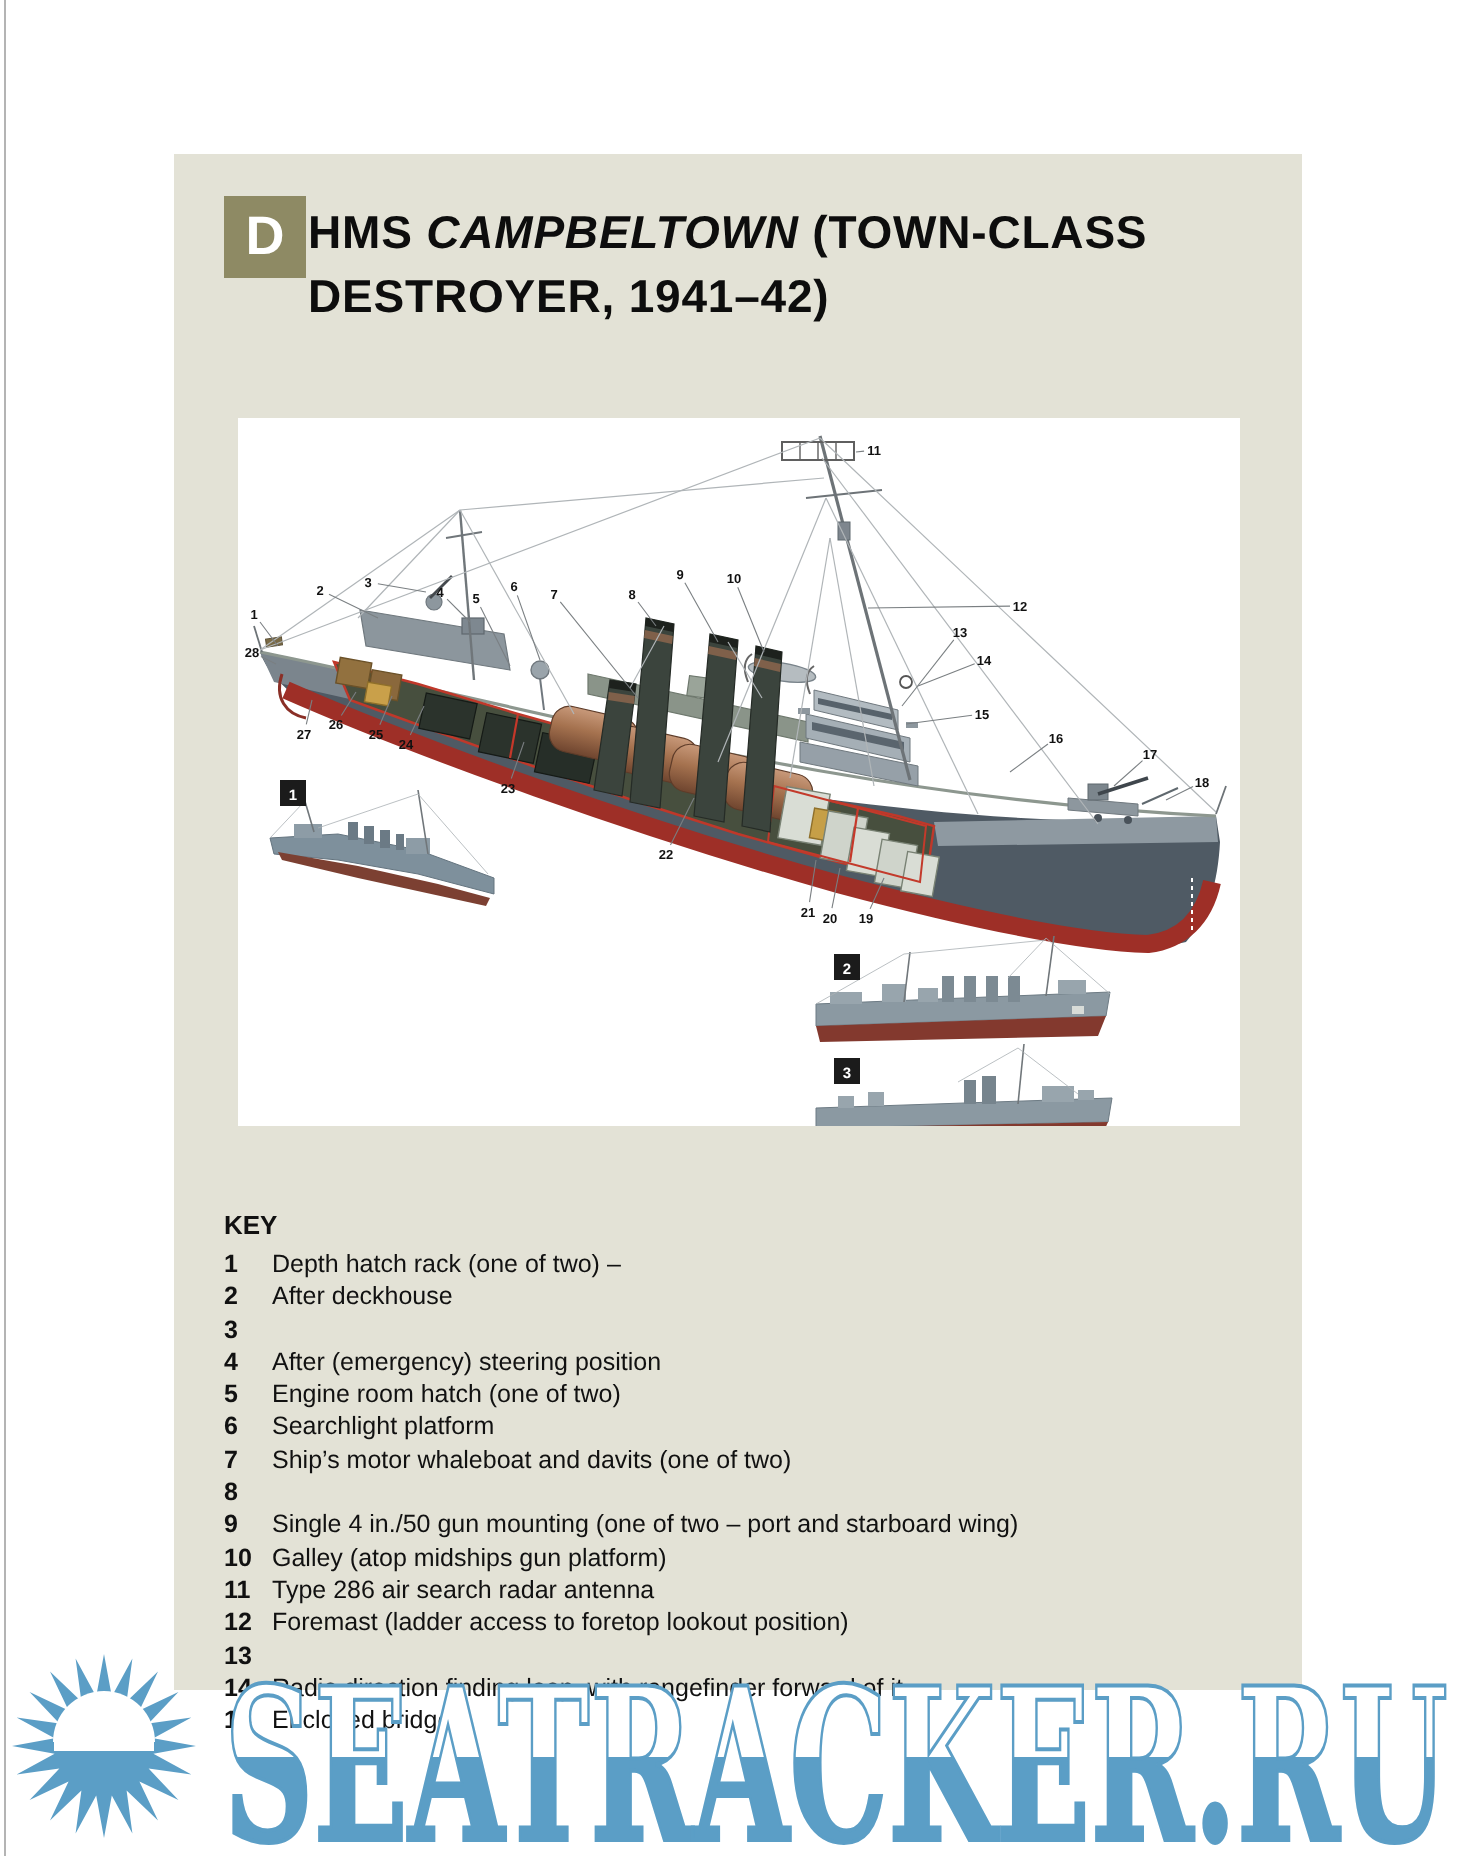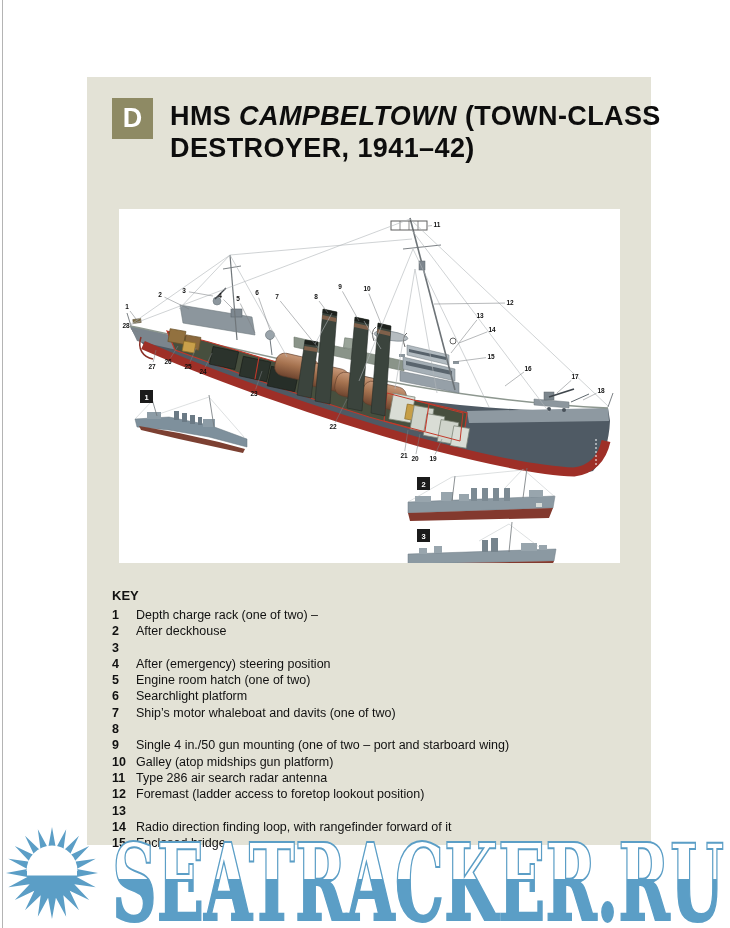--- a/index.html
+++ b/index.html
@@ -2,26 +2,26 @@
 <html><head>
 <meta charset="utf-8">
 <style>
   html,body{margin:0;padding:0;}
   body{width:730px;height:928px;background:#ffffff;position:relative;overflow:hidden;
        font-family:"Liberation Sans",sans-serif;color:#111;}
   .page-edge{position:absolute;left:2px;top:0;width:1px;height:928px;background:#b4b4b4;}
   .plate{position:absolute;left:87px;top:77px;width:564px;height:768px;background:#e3e2d6;}
   .dbox{position:absolute;left:25px;top:21px;width:41px;height:41px;background:#8e8a64;
         color:#fff;font-weight:bold;font-size:27px;display:flex;align-items:center;justify-content:center;}
-  .title{position:absolute;left:83px;top:23px;width:492px;font-size:27px;font-weight:bold;
+  .title{position:absolute;left:67px;top:23px;width:492px;font-size:23px;font-weight:bold;
          line-height:32px;letter-spacing:.4px;color:#0d0d0d;}
   .title .it{font-style:italic;}
   .figure{position:absolute;left:32px;top:132px;width:501px;height:354px;background:#fff;}
   .figure svg{display:block;width:501px;height:354px;}
-  .key{position:absolute;left:25px;top:511px;width:525px;}
+  .key{position:absolute;left:25px;top:528px;width:525px;}
   .key-h{font-size:13px;font-weight:bold;margin:0 0 4px 0;}
   .key-row{display:flex;font-size:12.5px;line-height:16.3px;}
   .key-num{width:24px;flex:none;font-weight:bold;}
   .watermark{position:absolute;left:0;top:820px;width:730px;height:108px;pointer-events:none;}
   .co{font:bold 6.5px "Liberation Sans",sans-serif;fill:#111;}
   .inset-num{font:bold 7.5px "Liberation Sans",sans-serif;fill:#ffffff;}
   .wm-text{font-family:"DejaVu Serif","Liberation Serif",serif;font-weight:bold;font-size:106px;}
 </style>
 </head>
 <body>
@@ -308,21 +308,21 @@
           <text x="7" y="119.3" text-anchor="middle" class="co">28</text>
         </g>
     </svg>
   </div>
 
   <div class="key">
     <div class="key-h">KEY</div>
     <div id="key-list">
         <div class="key-row">
           <span class="key-num">1</span>
-          <span class="key-text">Depth charge rack (one of two) –</span>
+          <span class="key-text">Depth hatch rack (one of two) –</span>
         </div>
         <div class="key-row">
           <span class="key-num">2</span>
           <span class="key-text">After deckhouse</span>
         </div>
         <div class="key-row">
           <span class="key-num">3</span>
         </div>
         <div class="key-row">
           <span class="key-num">4</span>

